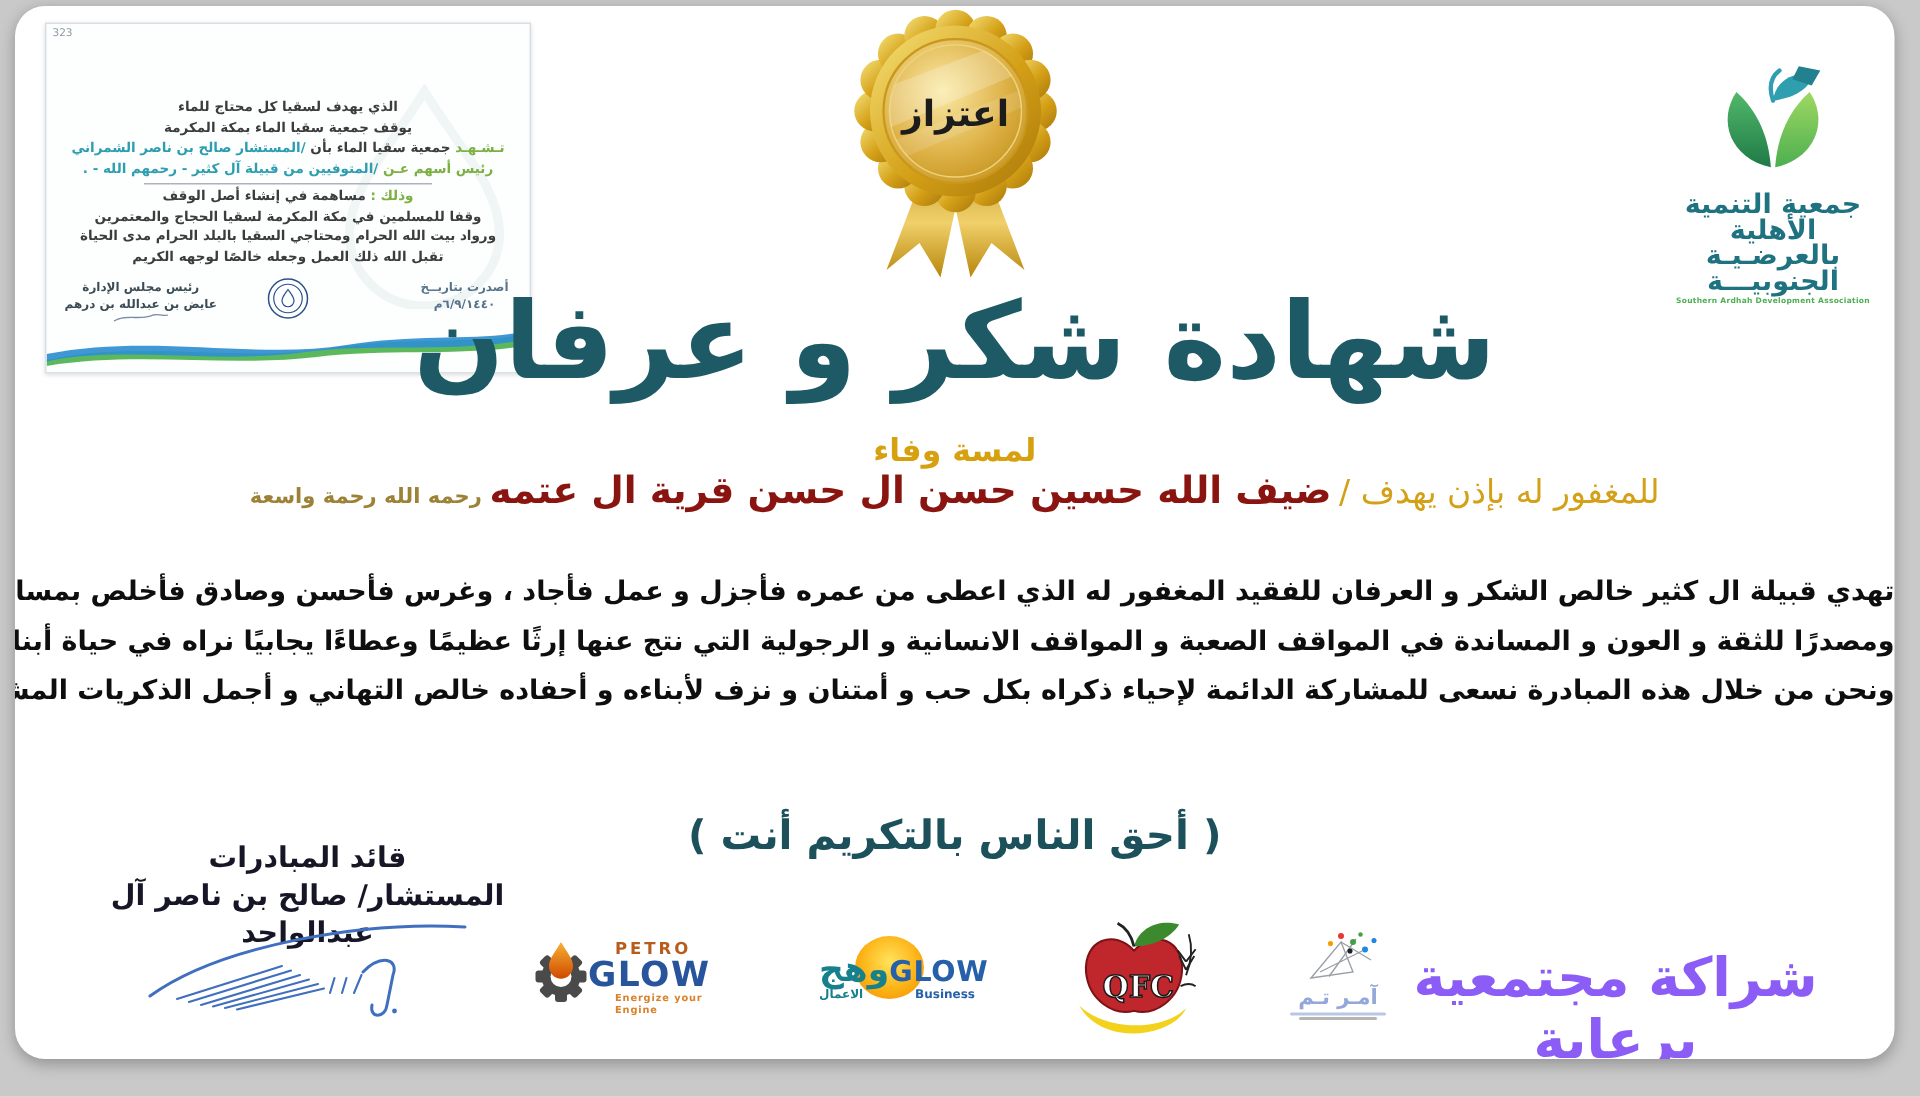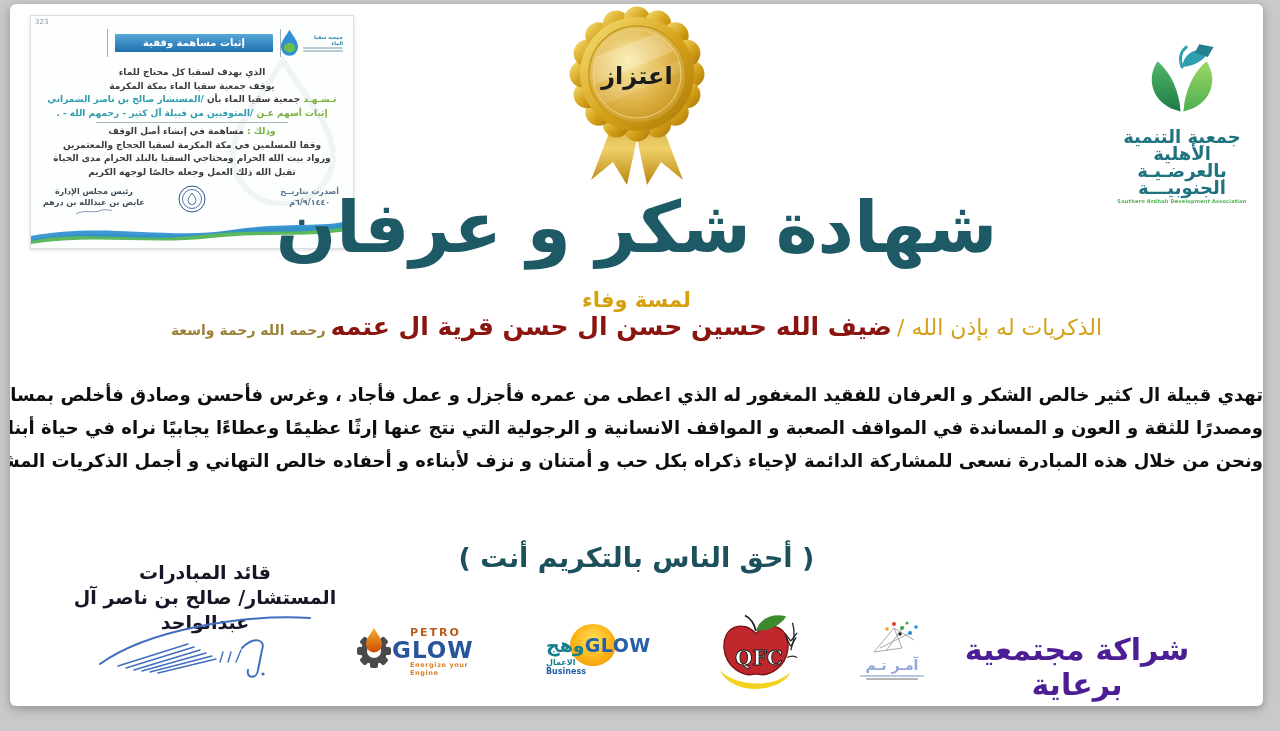--- a/index.html
+++ b/index.html
@@ -1,18 +1,18 @@
 <!DOCTYPE html>
 <html lang="ar"><head>
 <meta charset="utf-8">
 <style>
   html,body{margin:0;padding:0;width:1280px;height:731px;background:#c9c9c9;overflow:hidden;
     font-family:"DejaVu Sans",sans-serif;}
   .card{position:absolute;left:10px;top:4px;width:1253px;height:702px;background:#ffffff;
-    border-radius:6px;box-shadow:0 3px 10px rgba(0,0,0,.28);overflow:hidden;}
+    border-radius:20px;box-shadow:0 3px 10px rgba(0,0,0,.28);overflow:hidden;}
 
   
   .mini-cert{position:absolute;left:20px;top:11px;width:322px;height:232px;background:#fdfefe;
     border:1px solid #d9e0e5;box-shadow:0 1px 3px rgba(0,0,0,.15);overflow:hidden;}
   .mc-number{position:absolute;left:4px;top:2px;font-size:7px;color:#8a96a0;direction:ltr;}
   .mc-watermark{position:absolute;right:10px;top:40px;opacity:.06;}
   .mc-header{position:absolute;top:12px;left:0;right:0;height:34px;}
   .mc-logo{position:absolute;right:10px;top:0;width:64px;display:flex;align-items:center;gap:3px;flex-direction:row-reverse;}
   .mc-logo-txt{font-size:5px;color:#2e86a8;font-weight:bold;line-height:6px;text-align:right;}
   .mc-logo-txt i{display:block;height:2px;background:#b9ccd6;margin-top:1px;border-radius:1px;}
@@ -53,75 +53,63 @@
   .quote{position:absolute;left:0;right:0;top:538px;text-align:center;direction:rtl;
     font-size:27px;font-weight:bold;color:#1c515c;}
 
   
   .signer{position:absolute;left:42px;top:556px;width:306px;text-align:center;direction:rtl;
     font-size:19px;font-weight:bold;color:#161626;line-height:25px;}
   .signature{position:absolute;left:82px;top:602px;}
 
   
   .sponsor-heading{position:absolute;right:26px;top:628px;width:320px;text-align:center;direction:rtl;
-    font-size:30px;font-weight:bold;color:#4c1d95;}
+    font-size:36px;font-weight:bold;color:#8b5cf6;}
   .petroglow{position:absolute;left:344px;top:622px;width:130px;height:58px;}
   .pg-text{position:absolute;left:38px;top:0;}
   .pg-word1{font-size:11px;font-weight:bold;color:#b85c1e;letter-spacing:2px;margin-left:18px;}
   .pg-word2{font-size:23px;font-weight:bold;color:#28549c;line-height:22px;letter-spacing:1px;}
   .pg-tag{font-size:6.5px;font-weight:bold;color:#d9822b;letter-spacing:.6px;margin-left:18px;}
   .glowbiz{position:absolute;left:536px;top:620px;width:104px;height:52px;}
   .gb-circle{position:absolute;left:24px;top:0;width:46px;height:42px;border-radius:50%;
     background:radial-gradient(circle at 50% 40%,#ffe35c 0%,#fcb316 55%,#f08a00 100%);}
   .gb-top{position:absolute;left:0;top:10px;width:104px;text-align:center;white-space:nowrap;}
-  .gb-ar{font-size:19px;font-weight:bold;color:#16808c;}
+  .gb-ar{font-size:23px;font-weight:bold;color:#16808c;}
   .gb-lat{font-size:19px;font-weight:bold;color:#2660a8;letter-spacing:.5px;}
-  .gb-sub{position:absolute;left:0;top:34px;width:104px;display:flex;justify-content:space-between;font-size:8px;font-weight:bold;flex-direction:column;}
+  .gb-sub{position:absolute;left:0;top:34px;width:104px;display:flex;justify-content:space-between;font-size:8px;font-weight:bold;}
   .gb-sub-ar{color:#16808c;} .gb-sub-en{color:#2660a8;}
   .qfc{position:absolute;left:700px;top:606px;width:92px;height:84px;}
   .amrtm{position:absolute;left:842px;top:616px;width:80px;height:62px;text-align:center;}
   .amr-label{font-size:14px;font-weight:bold;color:#93a7d9;direction:rtl;line-height:15px;}
   .amr-line1{height:2px;background:#b9c6e4;margin:2px 8px 1px 8px;border-radius:1px;}
   .amr-line2{height:2px;background:#b5b5b5;margin:0 14px;border-radius:1px;}
 </style>
 </head>
 <body>
 
 <div class="card">
 
   <div class="mini-cert" dir="rtl">
     <div class="mc-number">323</div>
 
     <svg class="mc-watermark" width="120" height="150" viewBox="0 0 120 150">
       <path d="M60,5 C85,45 110,70 110,100 A50,48 0 1 1 10,100 C10,70 35,45 60,5 Z" fill="none" stroke="#26606e" stroke-width="6"></path>
     </svg>
 
-    <div class="mc-header">
-      <div class="mc-logo">
-        <svg width="22" height="30" viewBox="0 0 22 30">
-          <path d="M11,1 C15,8 20,13 20,19 A9,9.5 0 1 1 2,19 C2,13 7,8 11,1 Z" fill="#2f8fd0"></path>
-          <ellipse cx="11" cy="20" rx="6" ry="5" fill="#6cc04a"></ellipse>
-        </svg>
-        <div class="mc-logo-txt">
-          <span>جمعية سقيا الماء</span><i></i><i></i>
-        </div>
-      </div>
-      <div class="mc-banner">إثبات مساهمة وقفية</div>
-    </div>
 
     <div class="mc-body">
       <div class="dark">الذي يهدف لسقيا كل محتاج للماء</div>
       <div class="dark">يوقف جمعية سقيا الماء بمكة المكرمة</div>
       <div>
         <span class="green">تـشـهـد</span>
         <span class="dark">جمعية سقيا الماء بأن</span>
         <span class="teal">/المستشار صالح بن ناصر الشمراني</span>
       </div>
       <div>
-        <span class="green">إثبات أسهم عـن</span>
+        <span class="green">رئيس أسهم عـن</span>
         <span class="teal">/المتوفيين من قبيلة آل كثير - رحمهم الله - .</span>
       </div>
       <div class="mc-divider"></div>
       <div>
         <span class="green">وذلك :</span>
         <span class="dark">مساهمة في إنشاء أصل الوقف</span>
       </div>
       <div class="dark">وقفا للمسلمين في مكة المكرمة لسقيا الحجاج والمعتمرين</div>
       <div class="dark">ورواد بيت الله الحرام ومحتاجي السقيا بالبلد الحرام مدى الحياة</div>
       <div class="dark">تقبل الله ذلك العمل وجعله خالصًا لوجهه الكريم</div>
@@ -229,21 +217,21 @@
       <div>جمعية التنمية الأهلية</div>
       <div>بالعرضـيـة الجنوبيـــة</div>
     </div>
     <div class="assoc-en">Southern Ardhah Development Association</div>
   </div>
 
   <div class="main-title">شهادة شكر و عرفان</div>
   <div class="subtitle">لمسة وفاء</div>
 
   <div class="dedication">
-    <span class="ded-prefix">الذكريات له بإذن الله /</span>
+    <span class="ded-prefix">للمغفور له بإذن يهدف /</span>
     <span class="ded-name">ضيف الله حسين حسن ال حسن قرية ال عتمه</span>
     <span class="ded-suffix">رحمه الله رحمة واسعة</span>
   </div>
 
   <div class="body-par">
     <div>تهدي قبيلة ال كثير خالص الشكر و العرفان للفقيد المغفور له الذي اعطى من عمره فأجزل و عمل فأجاد ، وغرس فأحسن وصادق فأخلص بمساهمته المتتالية مع قبيلته كداعمًا</div>
     <div>ومصدرًا للثقة و العون و المساندة في المواقف الصعبة و المواقف الانسانية و الرجولية التي نتج عنها إرثًا عظيمًا وعطاءًا يجابيًا نراه في حياة أبناءه و أحفاده و أعيان قبيلته المقربون.</div>
     <div>ونحن من خلال هذه المبادرة نسعى للمشاركة الدائمة لإحياء ذكراه بكل حب و أمتنان و نزف لأبناءه و أحفاده خالص التهاني و أجمل الذكريات المشرفة.</div>
   </div>
 

